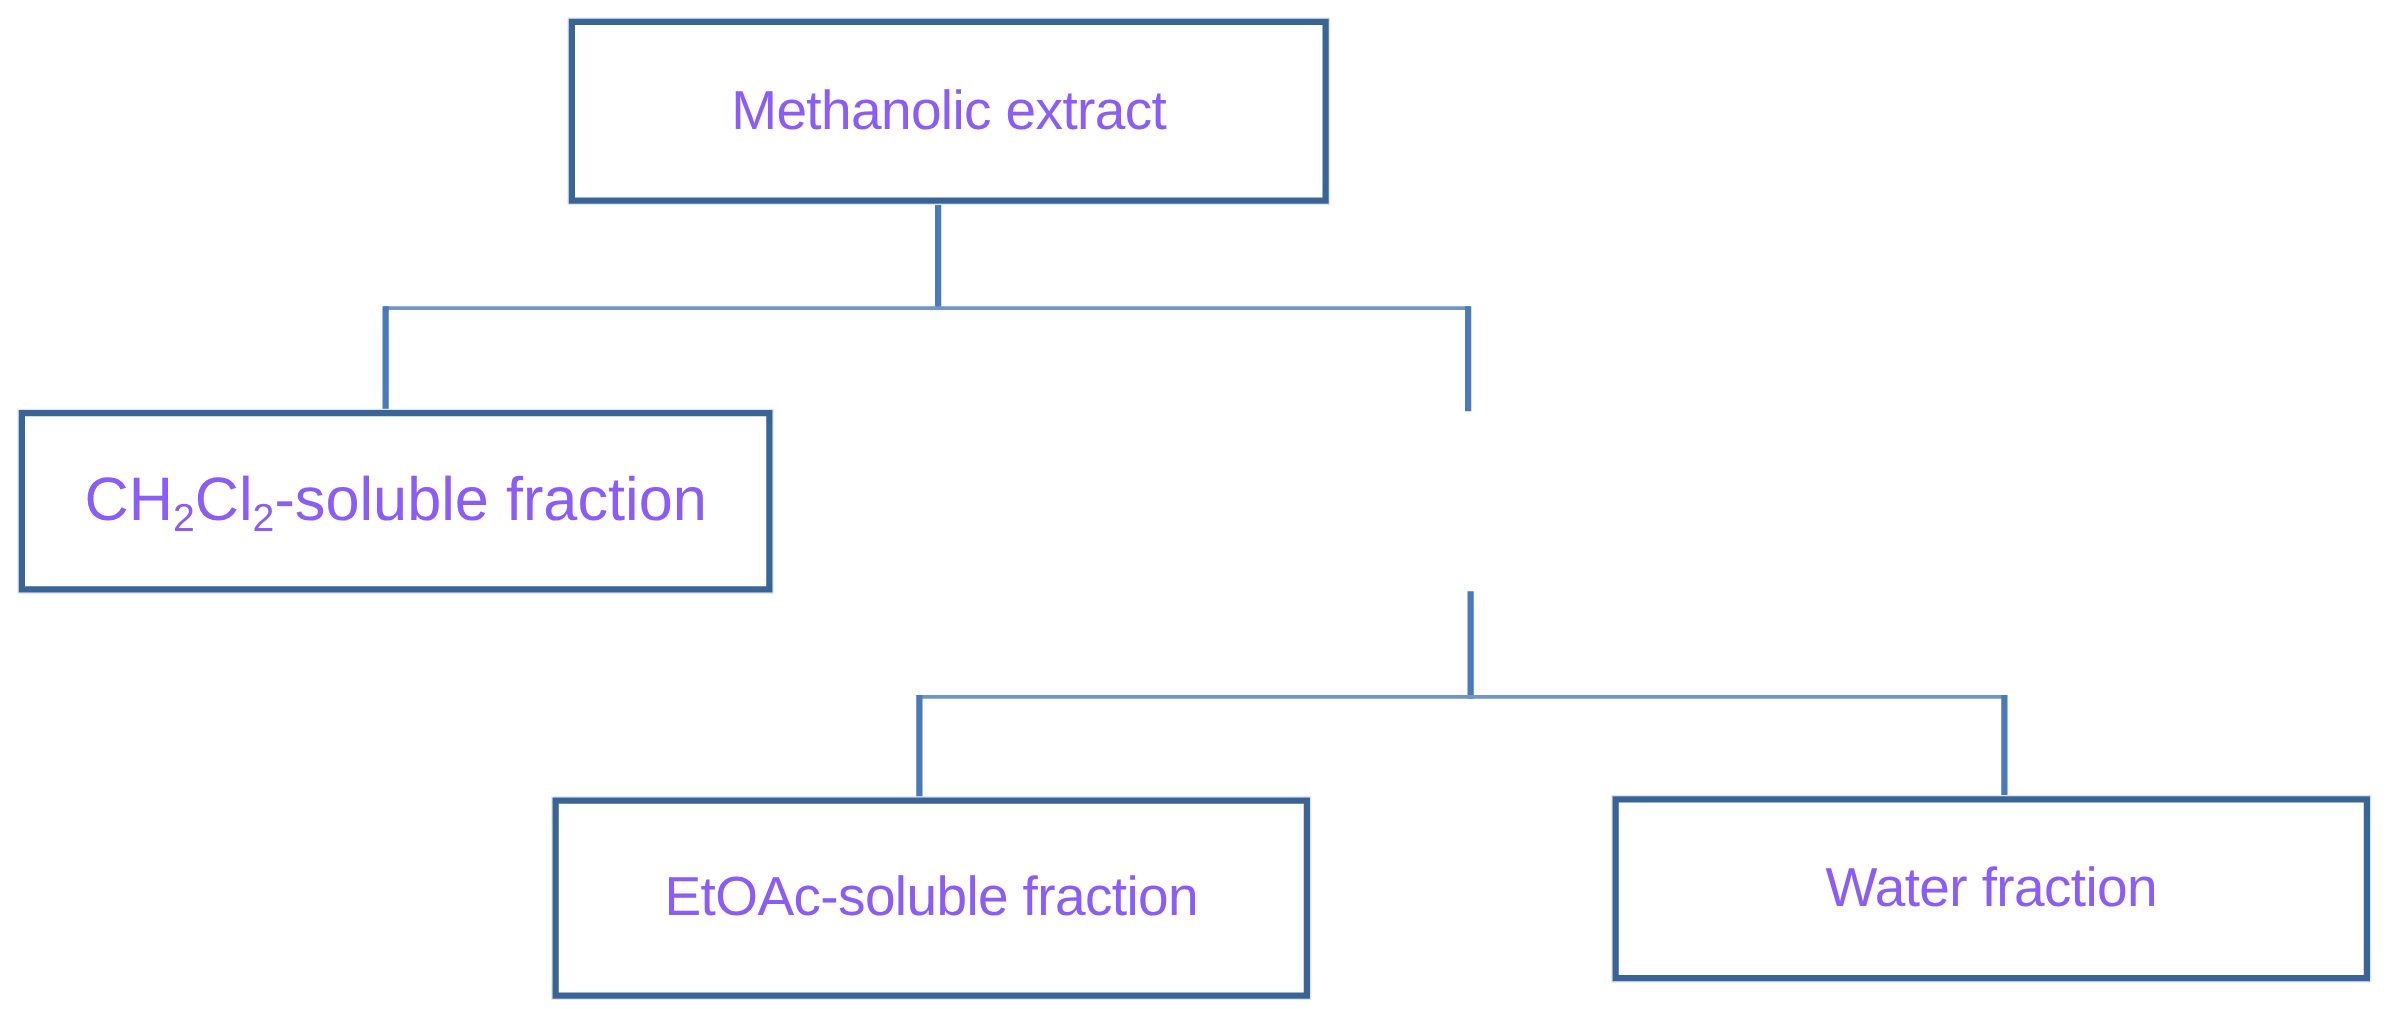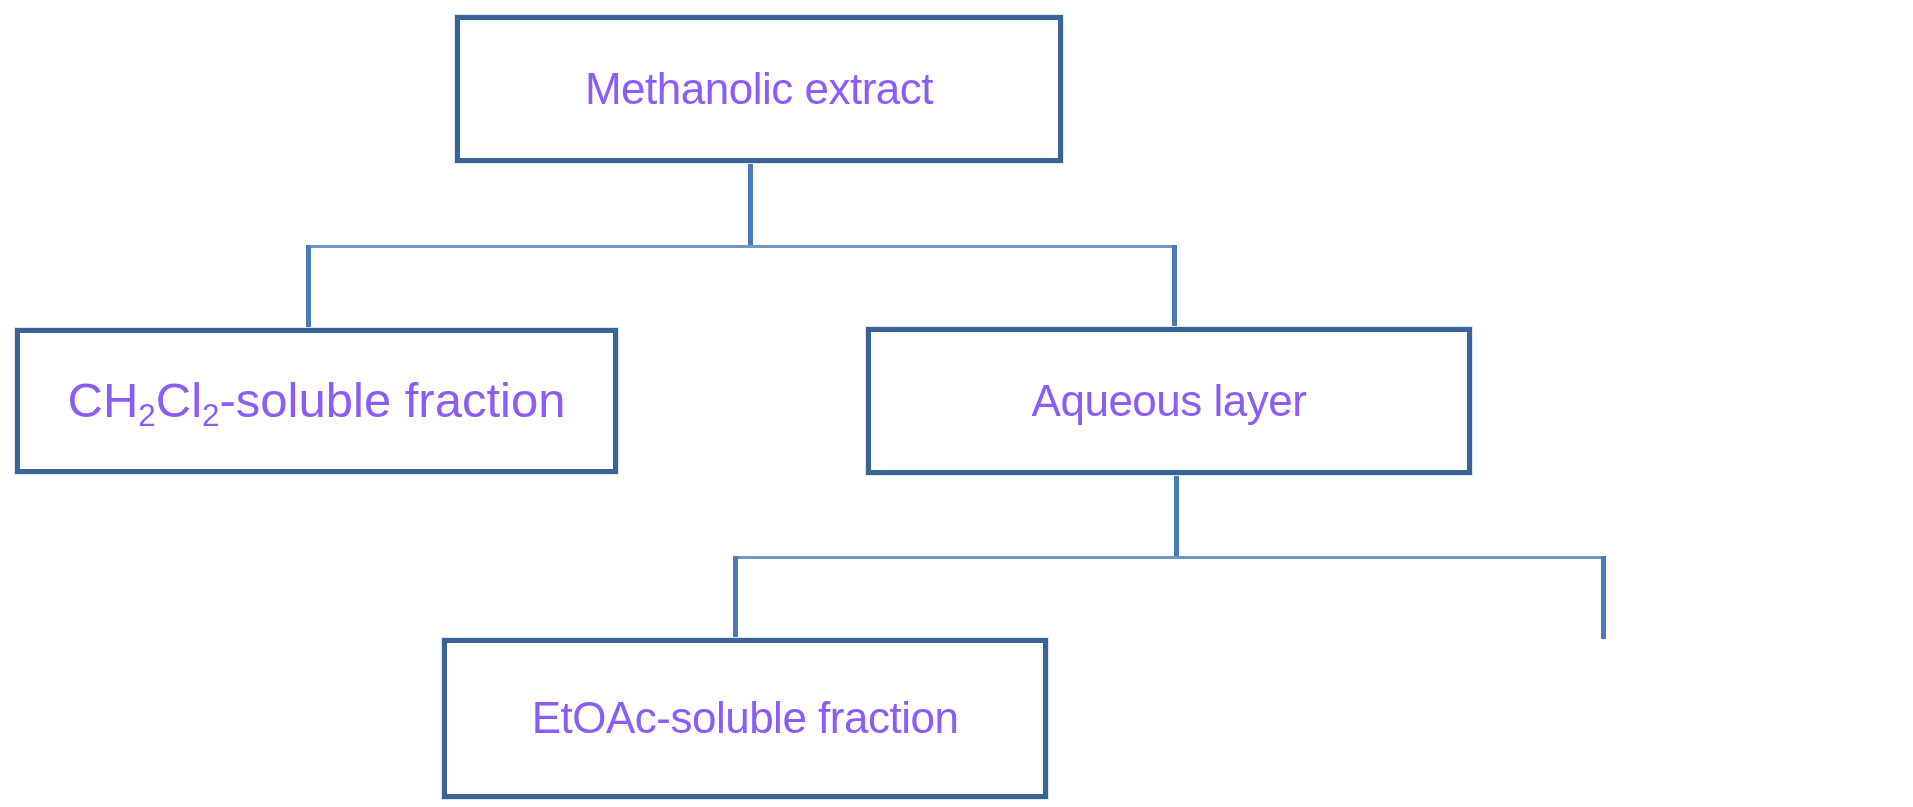--- a/index.html
+++ b/index.html
@@ -94,22 +94,22 @@
   <div class="conn v" id="v-drop-water"></div>
 
   <div class="node" id="node-methanolic">
     <span class="label">Methanolic extract</span>
   </div>
 
   <div class="node" id="node-ch2cl2">
     <span class="label"><span>CH</span><sub>2</sub><span>Cl</span><sub>2</sub><span>-soluble fraction</span></span>
   </div>
 
-  <div class="node" id="node-aqueous">
-    <span class="label">Aqueous layer</span>
-  </div>
 
   <div class="node" id="node-etoac">
     <span class="label">EtOAc-soluble fraction</span>
   </div>
 
+  <div class="node" id="node-water">
+    <span class="label">Water fraction</span>
+  </div>
 
 </div>
 
 </body></html>

